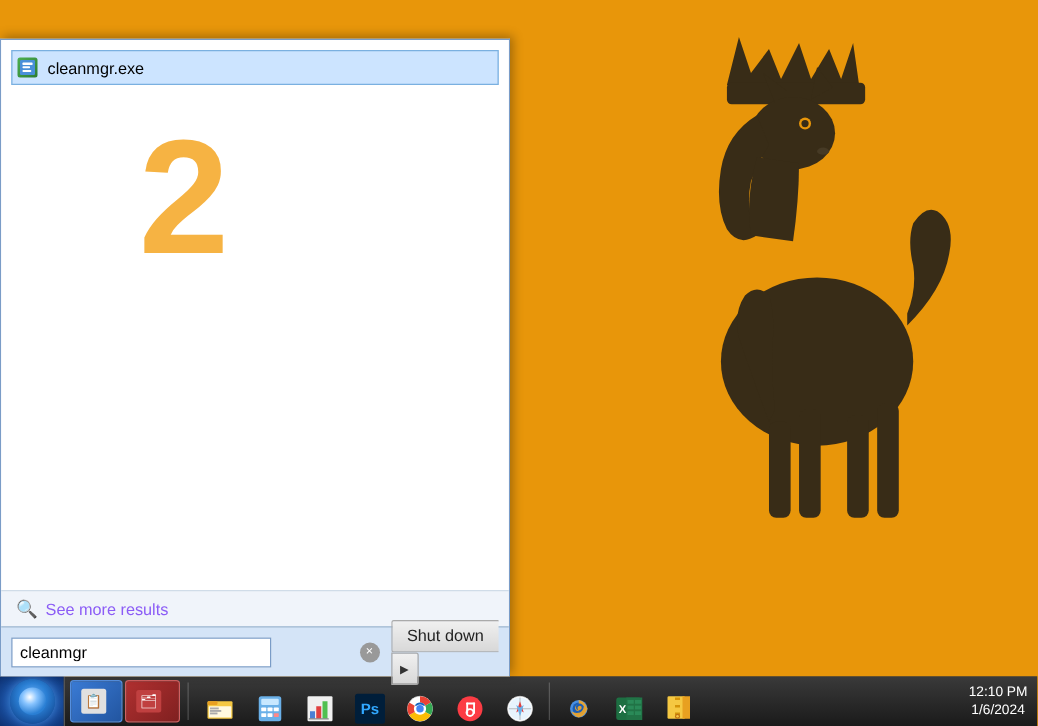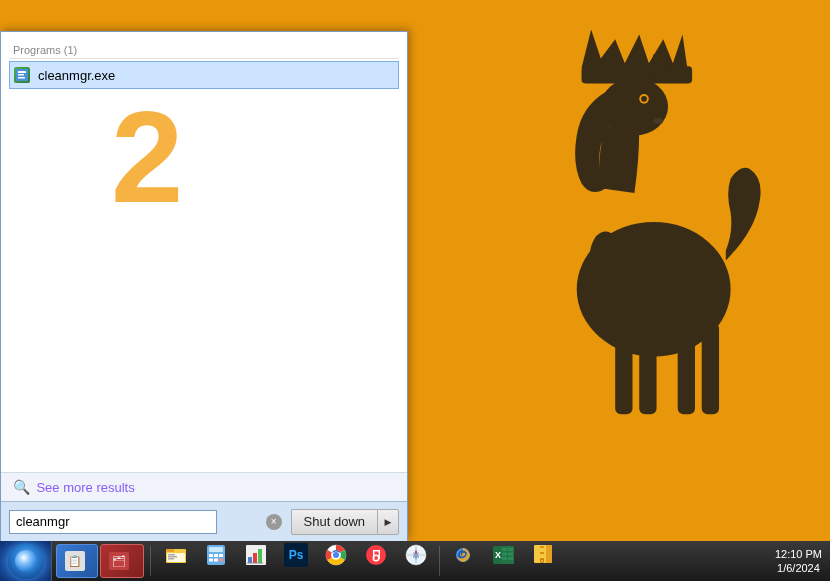--- a/index.html
+++ b/index.html
@@ -77,21 +77,21 @@
       align-items: center;
       height: 100%;
       padding: 0 4px;
       gap: 2px;
     }
 
     .taskbar-icon {
       width: 38px;
       height: 36px;
       display: flex;
-      align-items: flex-start;
+      align-items: flex-end;
       justify-content: center;
       border-radius: 4px;
       cursor: pointer;
     }
 
     .taskbar-icon-img {
       width: 24px;
       height: 24px;
       border-radius: 2px;
       display: flex;
@@ -292,20 +292,21 @@
       align-items: center;
       justify-content: center;
       border-radius: 0 2px 2px 0;
       font-size: 9px;
       color: #333;
     }
 
     .shutdown-group {
       display: flex;
       align-items: flex-start;
+      flex-direction: column;
     }
 
     
     .taskbar-active-items {
       display: flex;
       align-items: center;
       gap: 2px;
       padding: 0 4px;
     }
 
@@ -359,21 +360,20 @@
       <circle cx="185" cy="82" r="3"></circle>
 
       <ellipse cx="200" cy="105" rx="5" ry="3" fill="#2a2a2a"></ellipse>
     </g>
   </svg>
 
   <div class="start-menu">
 
     <div class="start-menu-main">
 
-      <div class="section-header">Programs (1)</div>
 
       <div class="result-item">
         <div class="result-icon">
           <div class="result-icon-img">
             <svg width="14" height="14" viewBox="0 0 14 14">
               <rect x="1" y="1" width="12" height="12" fill="#4a90d9" rx="1"></rect>
               <rect x="3" y="3" width="8" height="2" fill="white" rx="0.5"></rect>
               <rect x="3" y="6" width="6" height="1.5" fill="white" rx="0.5"></rect>
               <rect x="3" y="9" width="7" height="1.5" fill="white" rx="0.5"></rect>
             </svg>

